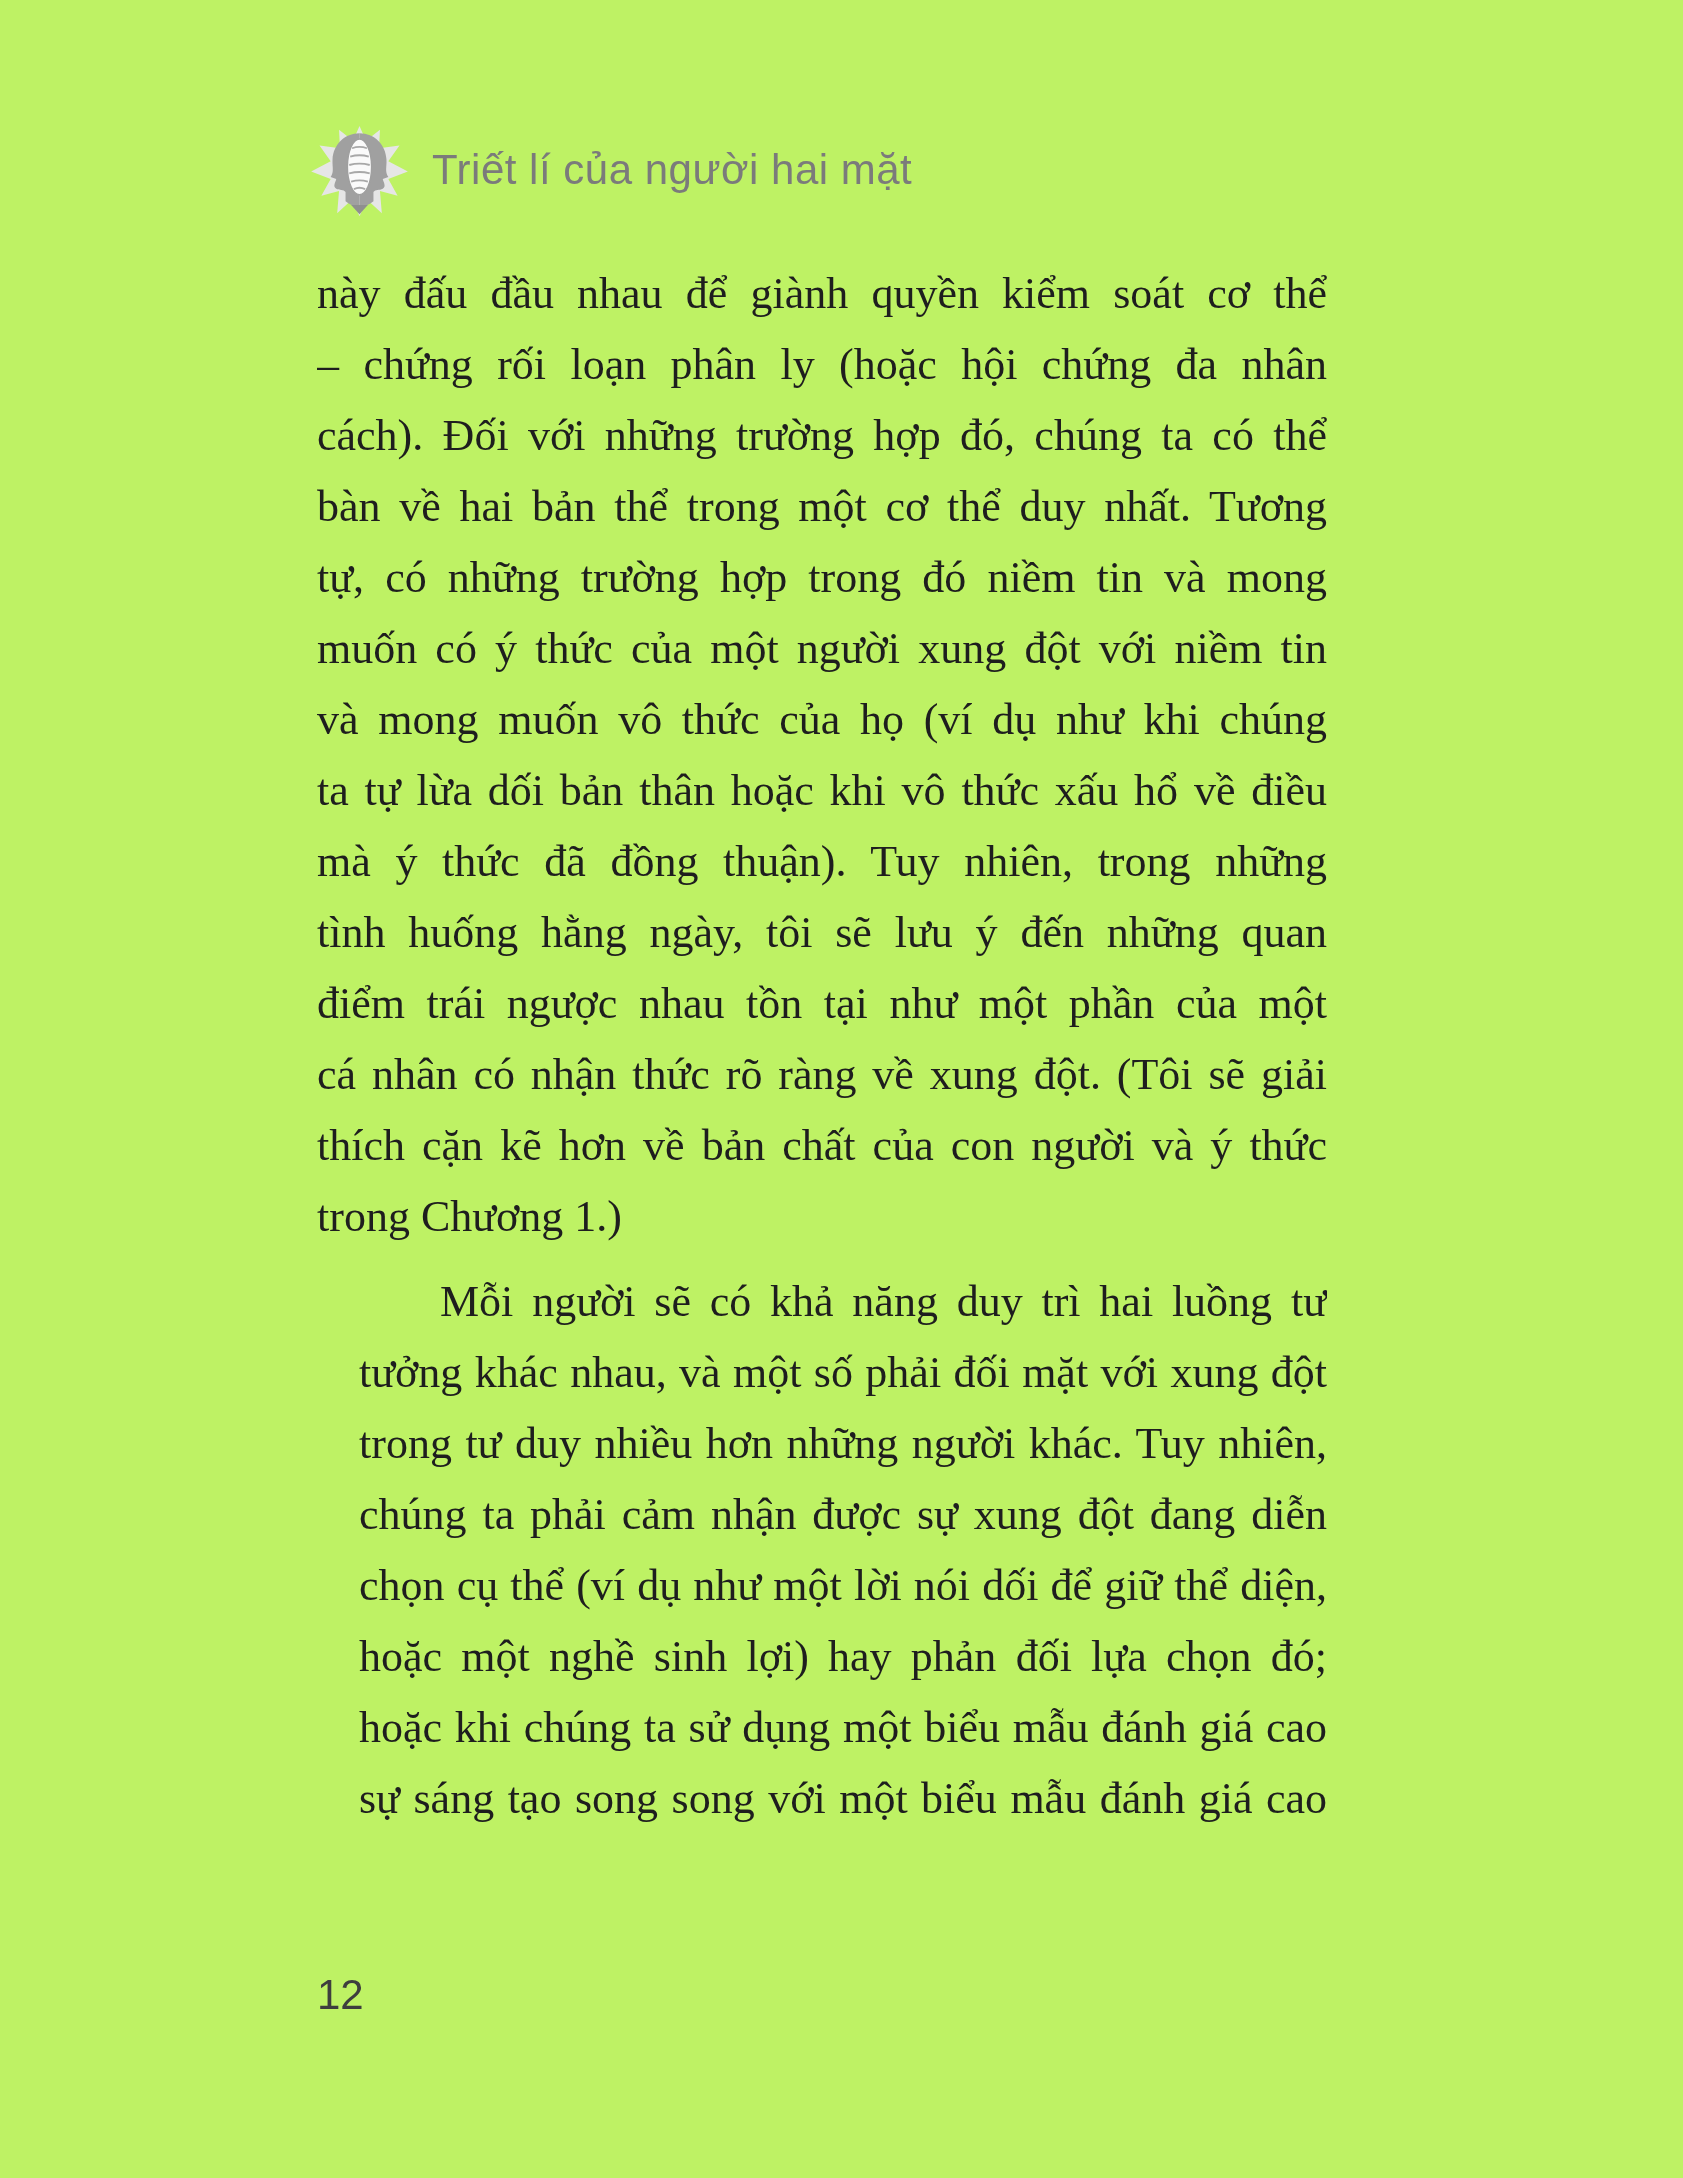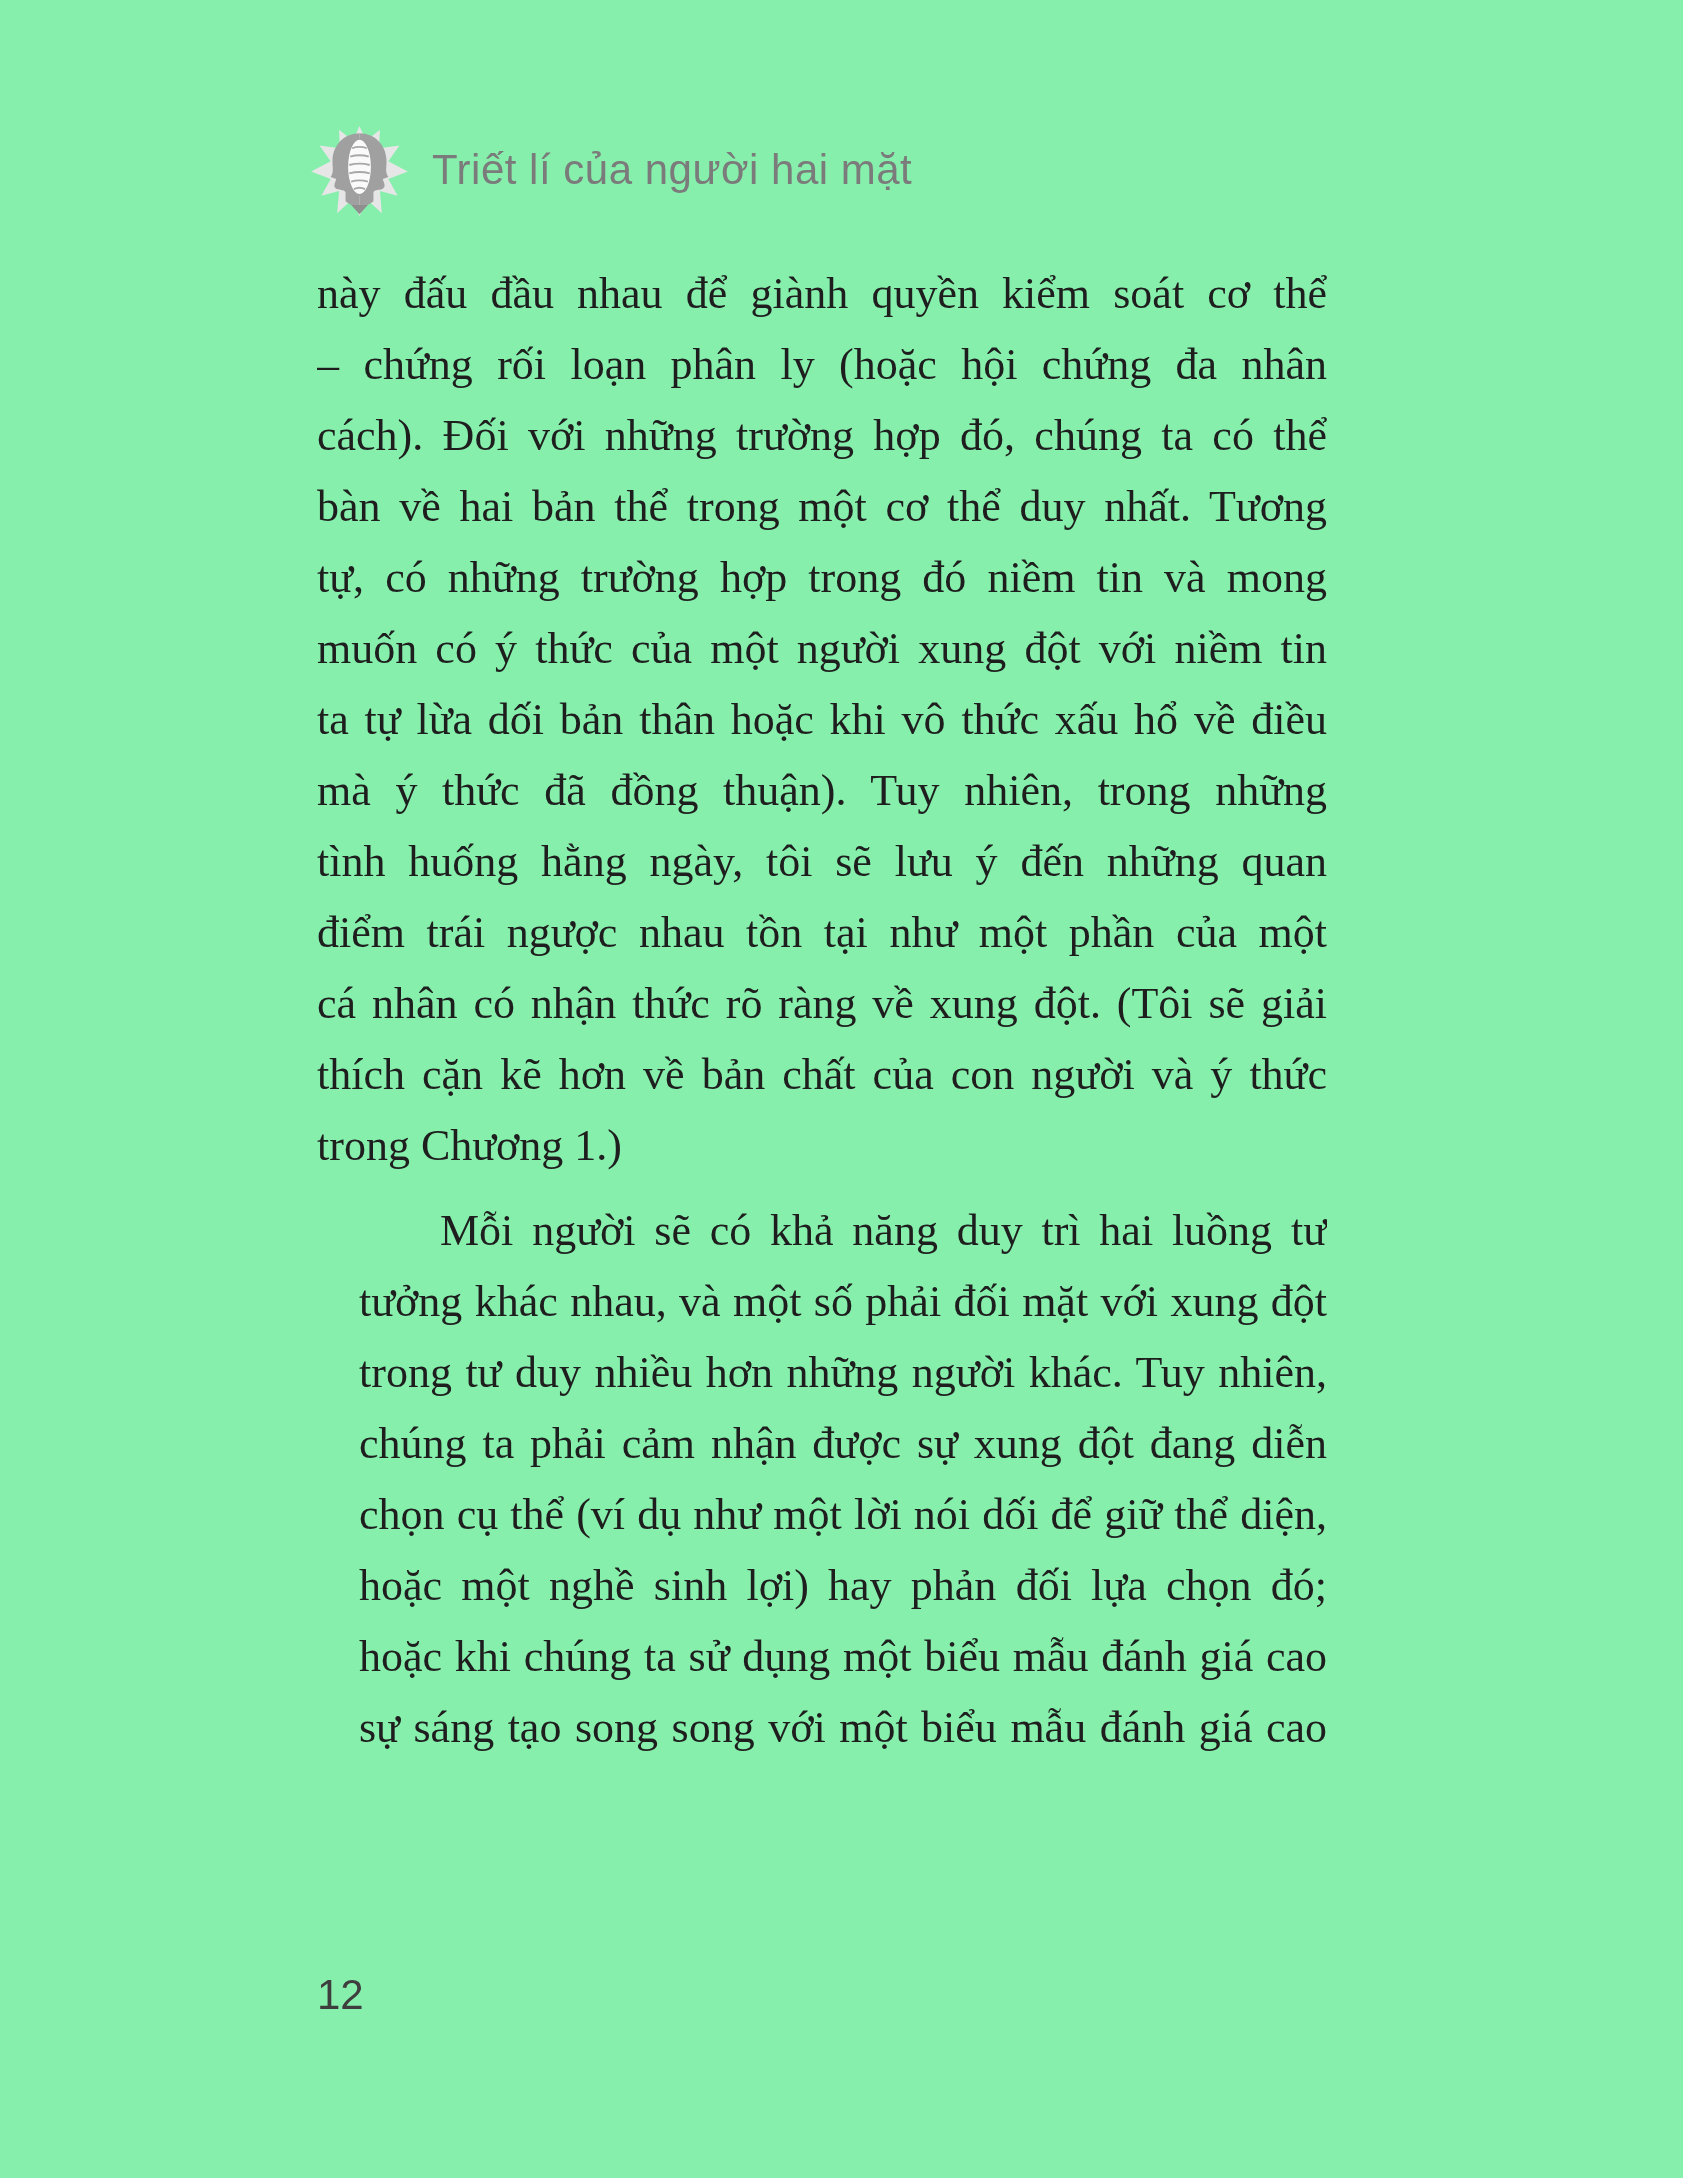--- a/index.html
+++ b/index.html
@@ -1,20 +1,20 @@
 <!DOCTYPE html>
 <html><head>
 <meta charset="utf-8">
 <style>
   html, body { margin: 0; padding: 0; background: #ffffff; }
   .page {
     position: relative;
     width: 1683px;
     height: 2178px;
-    background: #86efac;
+    background: #bef264;
     overflow: hidden;
     font-family: "Liberation Serif", "DejaVu Serif", serif;
   }
 
   
   .book-header {
     position: absolute;
     left: 311px;
     top: 125px;
     height: 93px;
@@ -91,20 +91,21 @@
   </div>
 
   <div class="body-text">
     <div class="para">
       <div class="line">này đấu đầu nhau để giành quyền kiểm soát cơ thể</div>
       <div class="line">– chứng rối loạn phân ly (hoặc hội chứng đa nhân</div>
       <div class="line">cách). Đối với những trường hợp đó, chúng ta có thể</div>
       <div class="line">bàn về hai bản thể trong một cơ thể duy nhất. Tương</div>
       <div class="line">tự, có những trường hợp trong đó niềm tin và mong</div>
       <div class="line">muốn có ý thức của một người xung đột với niềm tin</div>
+      <div class="line">và mong muốn vô thức của họ (ví dụ như khi chúng</div>
       <div class="line">ta tự lừa dối bản thân hoặc khi vô thức xấu hổ về điều</div>
       <div class="line">mà ý thức đã đồng thuận). Tuy nhiên, trong những</div>
       <div class="line">tình huống hằng ngày, tôi sẽ lưu ý đến những quan</div>
       <div class="line">điểm trái ngược nhau tồn tại như một phần của một</div>
       <div class="line">cá nhân có nhận thức rõ ràng về xung đột. (Tôi sẽ giải</div>
       <div class="line">thích cặn kẽ hơn về bản chất của con người và ý thức</div>
       <div class="line align-left">trong Chương 1.)</div>
     </div>
     <div class="para indent-first">
       <div class="line">Mỗi người sẽ có khả năng duy trì hai luồng tư</div>

